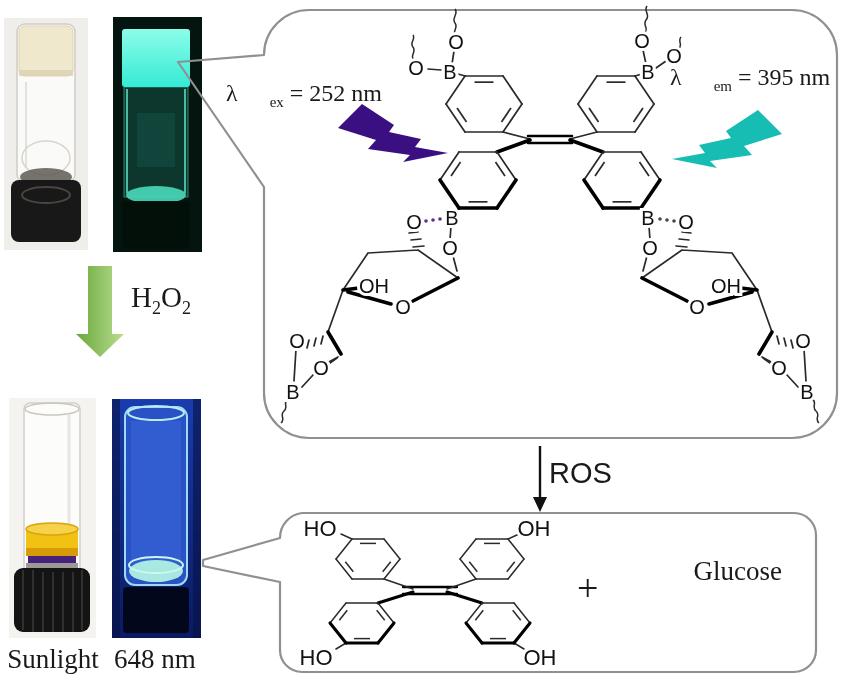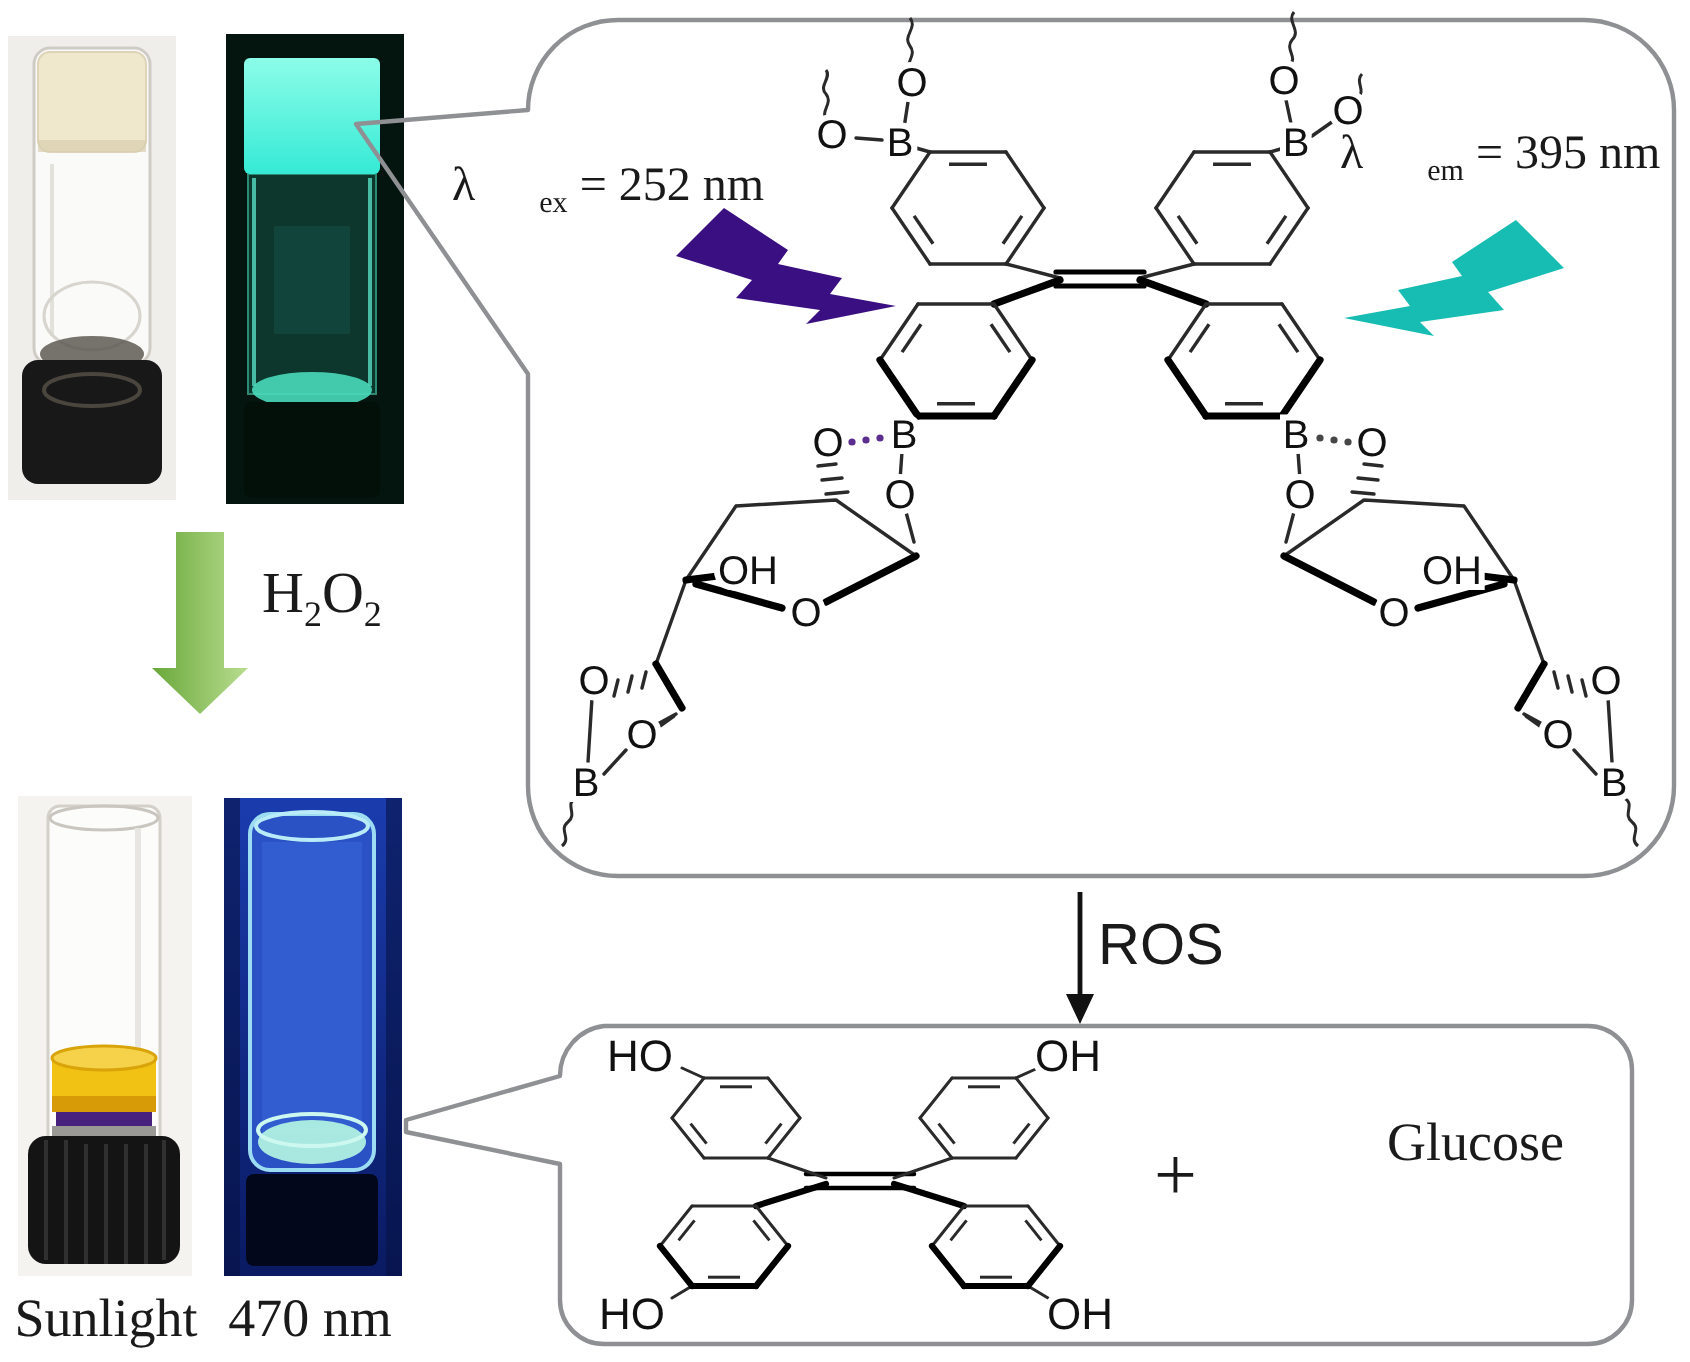--- a/index.html
+++ b/index.html
@@ -272,15 +272,15 @@
 
   <div class="txt ros" style="left:549px;top:457px">ROS</div>
 
   <div class="txt plus serif" style="left:577px;top:566px">+</div>
 
   <div class="txt gb serif" style="left:648px;top:556px;width:134px">
     <div>Glucose</div>
   </div>
 
   <div class="txt caption serif" style="left:2px;top:644px;width:102px">Sunlight</div>
-  <div class="txt caption serif" style="left:106px;top:644px;width:98px">470 nm</div>
+  <div class="txt caption serif" style="left:106px;top:644px;width:98px">648 nm</div>
 
 </div>
 
 </body></html>

